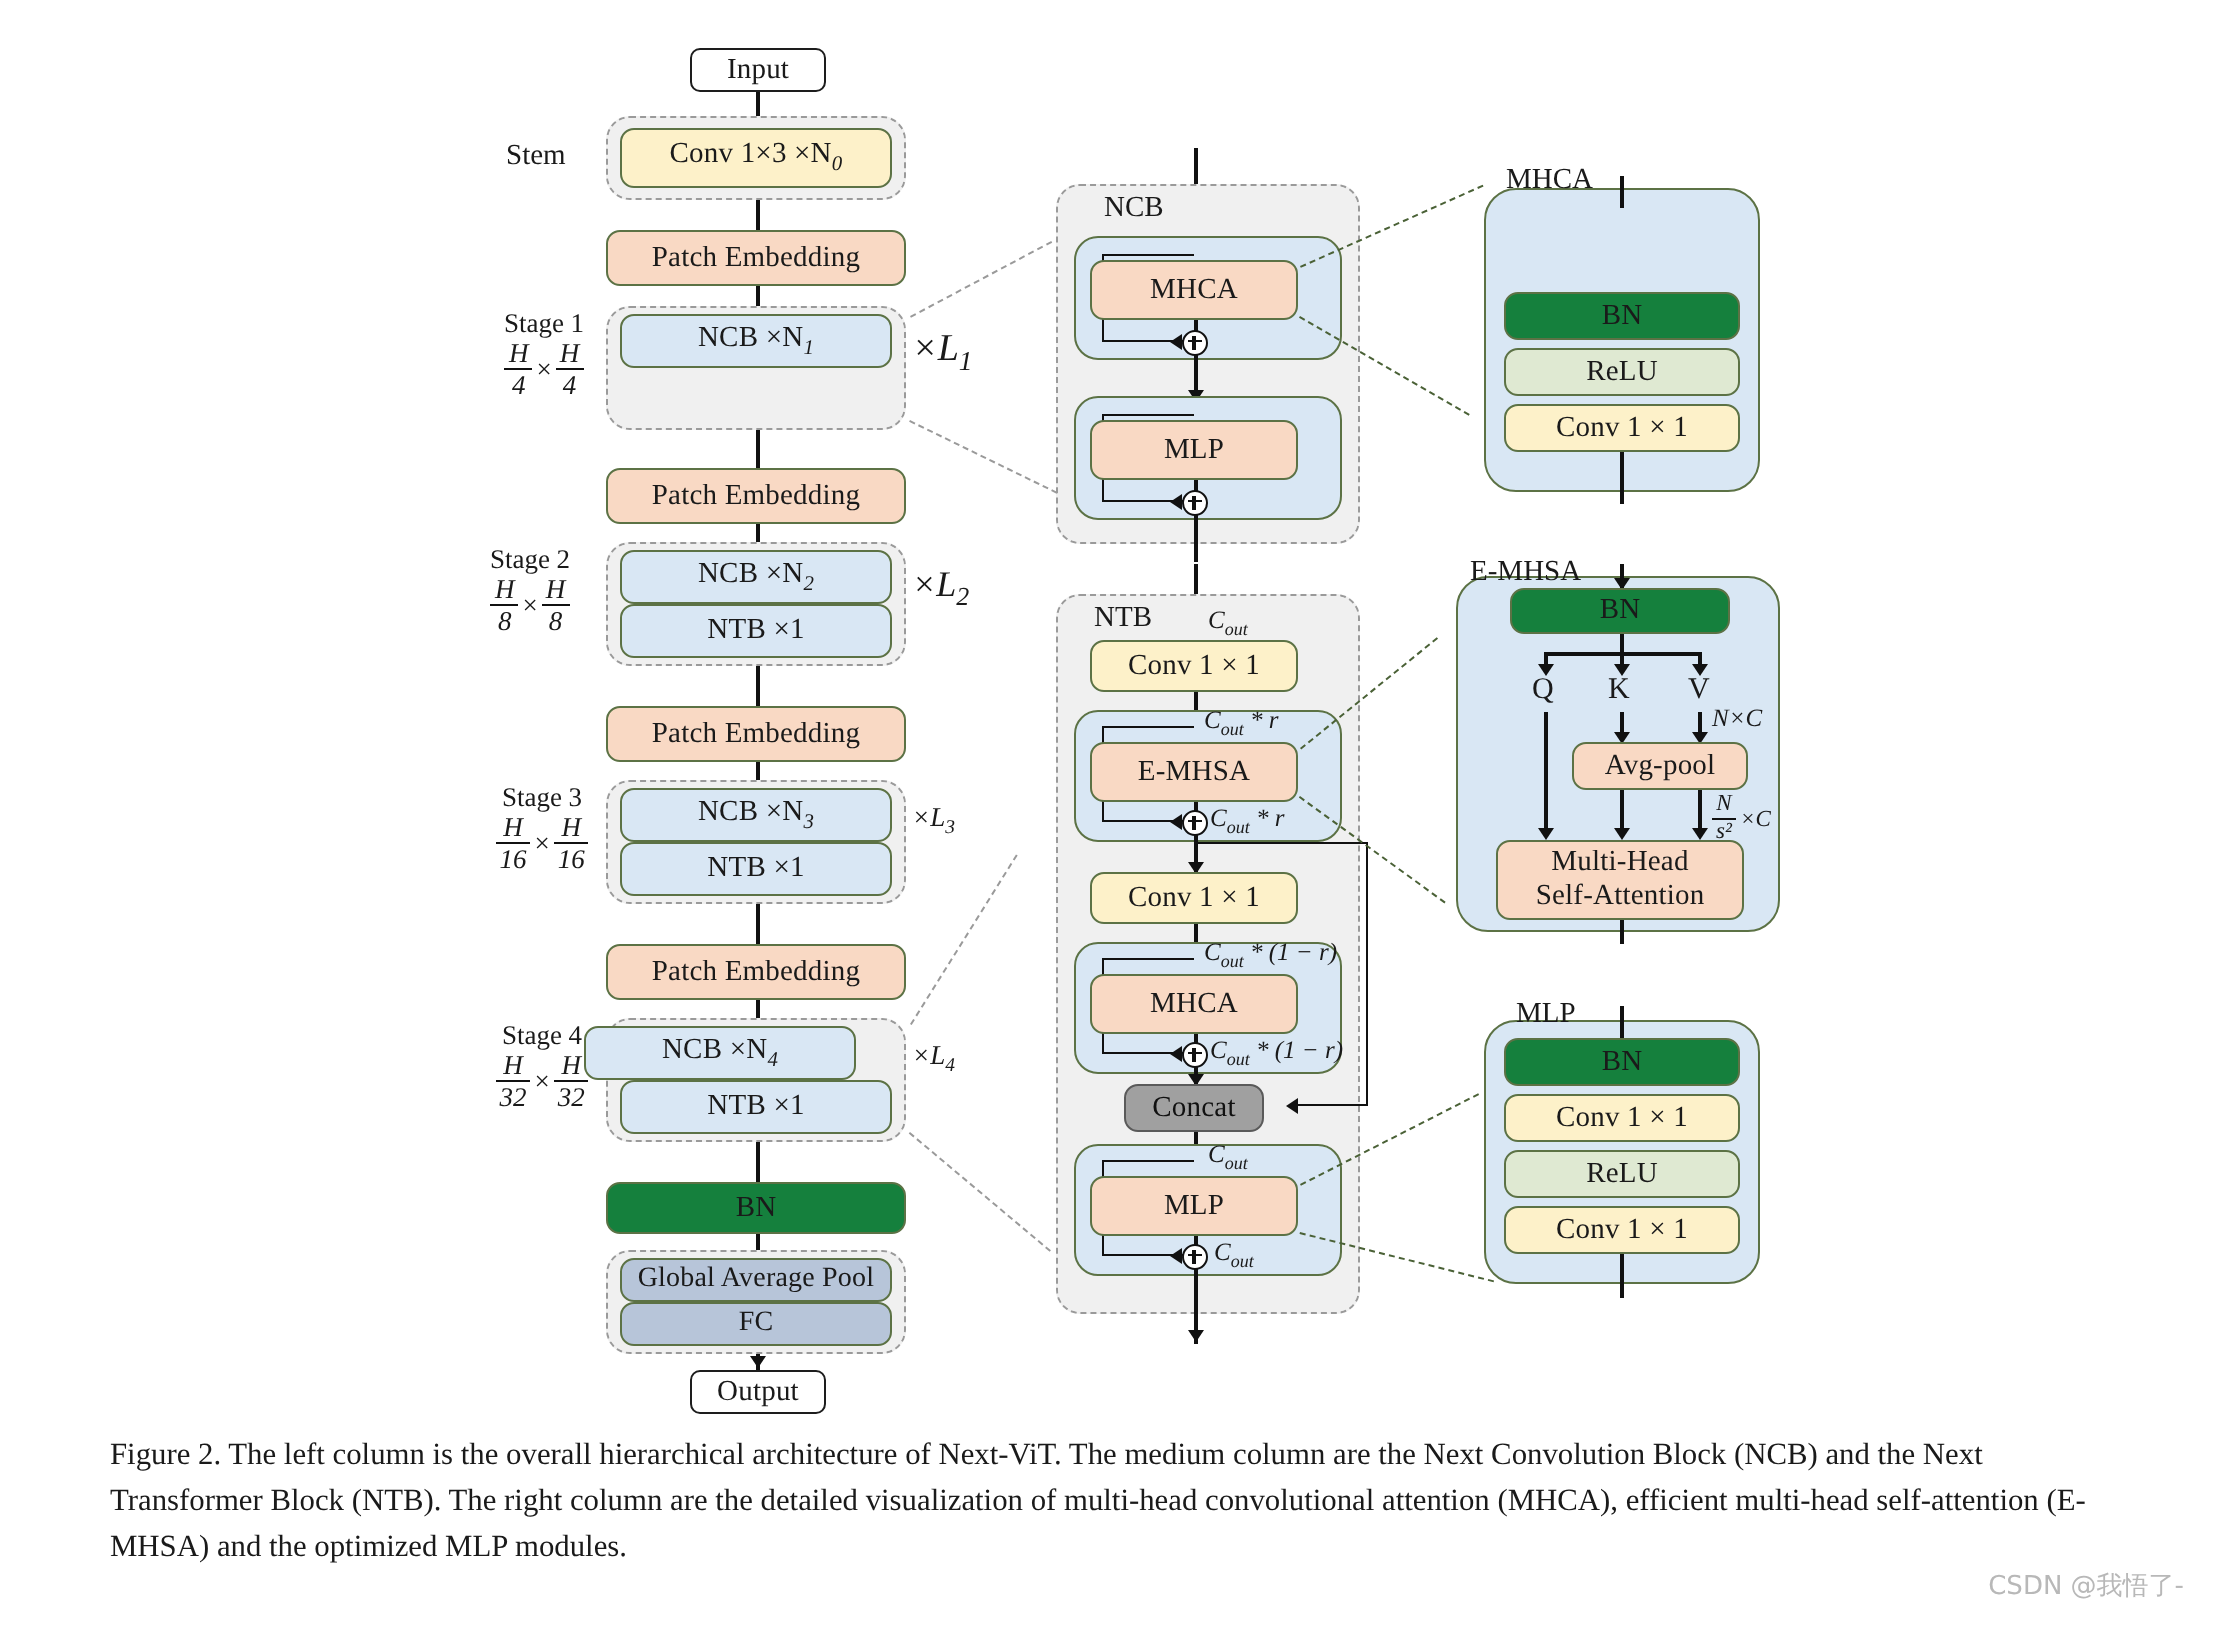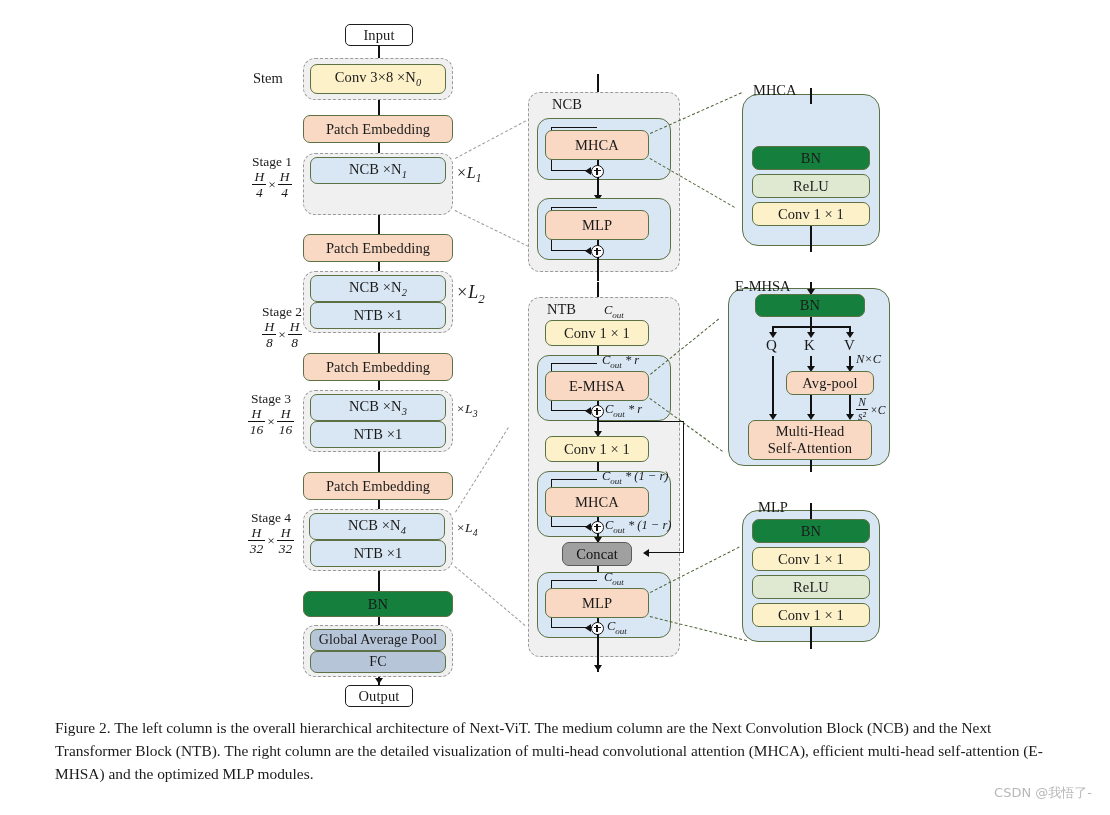--- a/index.html
+++ b/index.html
@@ -69,21 +69,21 @@
 <div class="fig">
 
   <div class="box plain" style="left:345px;top:24px;width:68px;height:22px;">
     <span>Input</span>
   </div>
   <div class="vline" style="left:378px;top:46px;height:14px;"></div>
 
   <div class="dash" style="left:303px;top:58px;width:150px;height:42px;"></div>
   <div class="lab" style="left:253px;top:70px;"><span>Stem</span></div>
   <div class="box yellow" style="left:310px;top:64px;width:136px;height:30px;">
-    <span><span>Conv 3×8 ×N</span><sub class="it">0</sub></span>
+    <span><span>Conv 1×3 ×N</span><sub class="it">0</sub></span>
   </div>
   <div class="vline" style="left:378px;top:100px;height:15px;"></div>
 
   <div class="box peach" style="left:303px;top:115px;width:150px;height:28px;">
     <span>Patch Embedding</span>
   </div>
   <div class="vline" style="left:378px;top:143px;height:12px;"></div>
 
   <div class="dash" style="left:303px;top:153px;width:150px;height:62px;"></div>
   <div class="stage" style="left:243px;top:155px;width:58px;">
@@ -96,30 +96,30 @@
       <span>×</span>
       <span class="frac">
           <span class="num">H</span>
           <span class="den">4</span>
         </span>
     </div>
   </div>
   <div class="box blue" style="left:310px;top:157px;width:136px;height:27px;">
     <span><span>NCB ×N</span><sub class="it">1</sub></span>
   </div>
-  <div class="lab ital" style="left:456px;top:164px;font-size:16px;"><span>×L</span><sub>1</sub></div>
+  <div class="lab ital" style="left:456px;top:164px;font-size:19px;"><span>×L</span><sub>1</sub></div>
   <div class="vline" style="left:378px;top:215px;height:19px;"></div>
 
   <div class="box peach" style="left:303px;top:234px;width:150px;height:28px;">
     <span>Patch Embedding</span>
   </div>
   <div class="vline" style="left:378px;top:262px;height:11px;"></div>
 
   <div class="dash" style="left:303px;top:271px;width:150px;height:62px;"></div>
-  <div class="stage" style="left:253px;top:273px;width:58px;margin-top:32px;">
+  <div class="stage" style="left:236px;top:273px;width:58px;">
     <div>Stage 2</div>
     <div class="fracrow">
       <span class="frac">
           <span class="num">H</span>
           <span class="den">8</span>
         </span>
       <span>×</span>
       <span class="frac">
           <span class="num">H</span>
           <span class="den">8</span>
@@ -177,21 +177,21 @@
           <span class="num">H</span>
           <span class="den">32</span>
         </span>
       <span>×</span>
       <span class="frac">
           <span class="num">H</span>
           <span class="den">32</span>
         </span>
     </div>
   </div>
-  <div class="box blue" style="left:309px;top:513px;width:136px;height:27px;">
+  <div class="box blue" style="left:292px;top:513px;width:136px;height:27px;">
     <span><span>NCB ×N</span><sub class="it">4</sub></span>
   </div>
   <div class="box blue" style="left:310px;top:540px;width:136px;height:27px;">
     <span>NTB ×1</span>
   </div>
   <div class="lab ital" style="left:456px;top:520px;font-size:13.5px;"><span>×L</span><sub>4</sub></div>
   <div class="vline" style="left:378px;top:571px;height:20px;"></div>
 
   <div class="box grey" style="left:303px;top:591px;width:150px;height:26px;">
     <span>BN</span>

